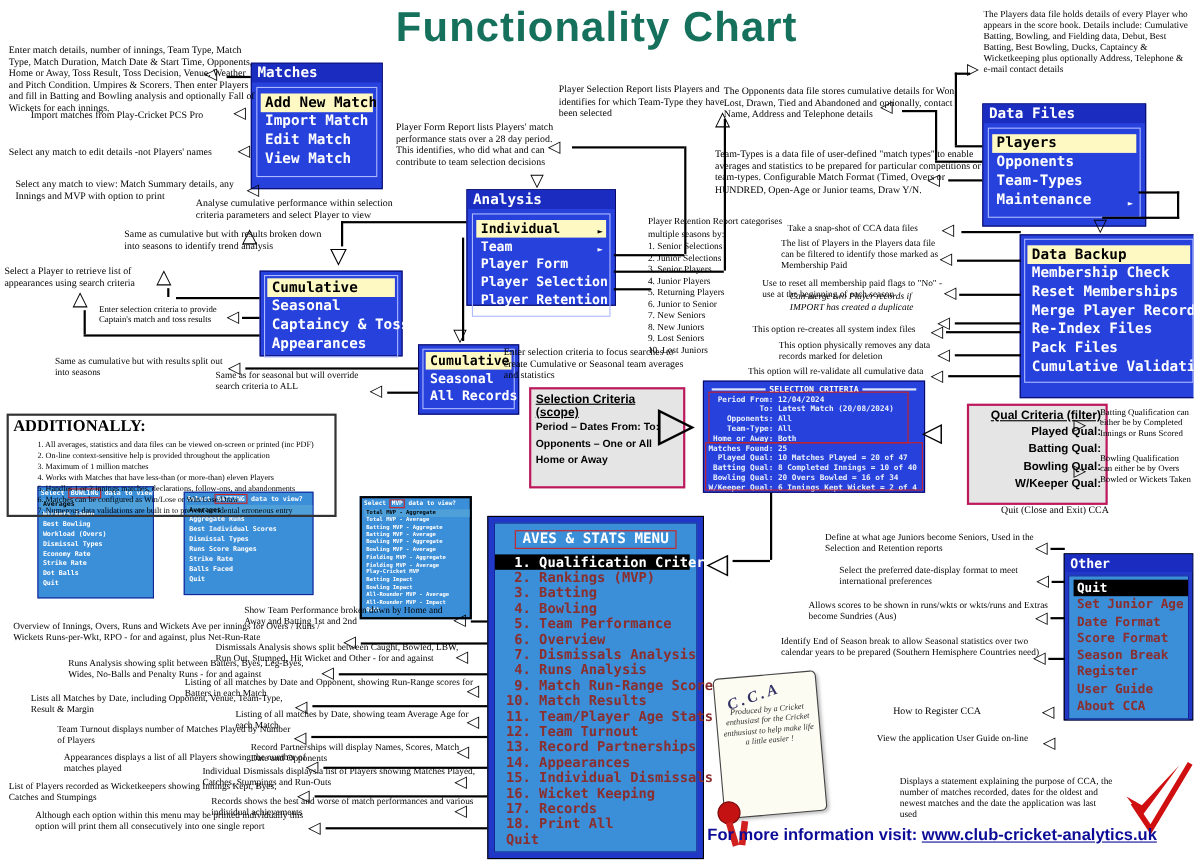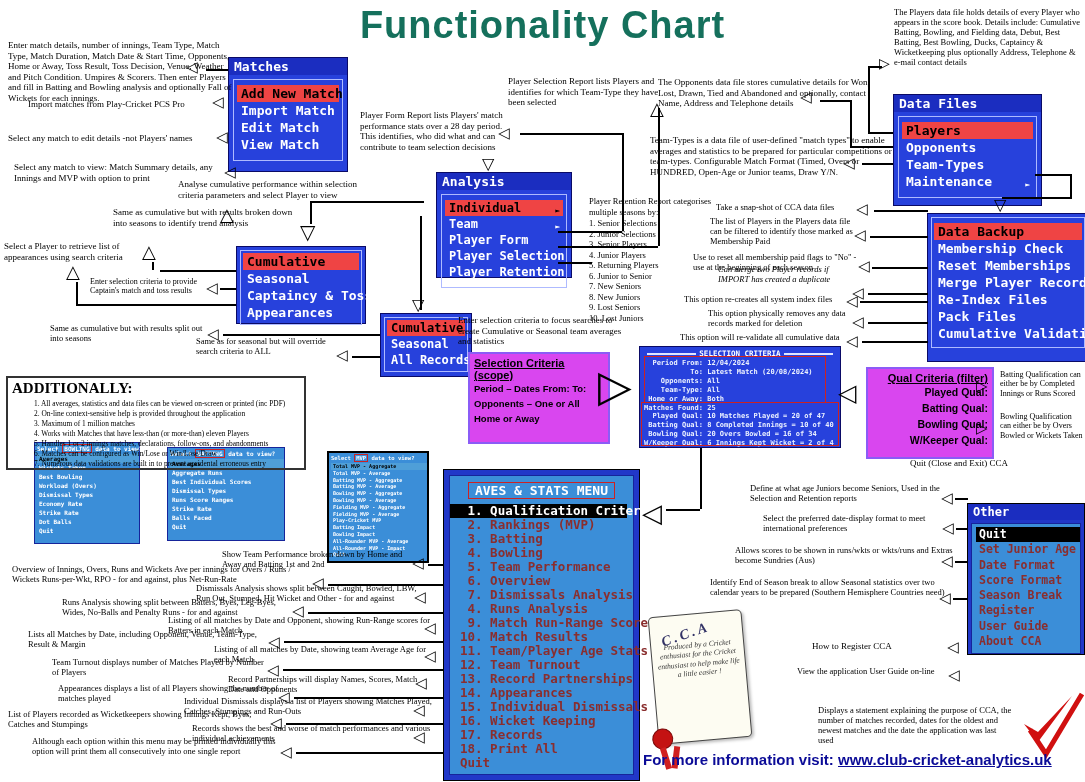--- a/index.html
+++ b/index.html
@@ -5,21 +5,21 @@
   html,body{margin:0;padding:0;}
   body{position:relative;width:1085px;height:782px;overflow:hidden;background:#fff;font-family:"Liberation Sans",sans-serif;}
   .abs{position:absolute;}
   
   #page-title{position:absolute;left:0;top:4px;width:1085px;text-align:center;font:bold 38px "Liberation Sans",sans-serif;color:#15705c;letter-spacing:1px;}
   
   .menuwin{position:absolute;background:#2741dc;border:1px solid #0a0a66;}
   .tbar{background:#1b2dc0;color:#fff;font:bold 13px "DejaVu Sans Mono",monospace;padding:1px 5px;}
   .mbody{border:1px solid #aebaff;margin:4px;padding:5px 3px 7px 3px;}
   .mi{font:bold 13px "DejaVu Sans Mono",monospace;color:#fff;white-space:pre;line-height:17px;padding:0 4px;position:relative;}
-  .mi.hl{background:#ef4444;color:#000;}
+  .mi.hl{background:#fef9c3;color:#000;}
   .mi.sub::after{content:"►";position:absolute;right:3px;top:3px;font-size:8px;color:#fff;}
   .mi.hl.sub::after{color:#000;}
   .small .mi{font-size:12px;line-height:16px;}
   
   #selwin{position:absolute;left:639px;top:346px;width:202px;height:102px;background:#2741dc;border:1px solid #0a0a66;padding:2px 4px;box-sizing:border-box;}
   .sel-title{display:flex;align-items:center;color:#fff;font:bold 7.5px "DejaVu Sans Mono",monospace;margin-bottom:1px;}
   .sel-title::before,.sel-title::after{content:"";flex:1;border-top:2px double #dfe6ff;margin:0 3px;}
   .sel-row{font:bold 7px "DejaVu Sans Mono",monospace;color:#eaf0ff;white-space:pre;line-height:8.9px;}
   .redrect{position:absolute;border:1px solid #cc2222;}
   
@@ -37,21 +37,21 @@
   
   .tinywin{position:absolute;background:#3b8ed8;border:1px solid #16249a;padding:2px 0 3px 2px;box-sizing:border-box;}
   .tiny-h{color:#fff;font:bold 6px "DejaVu Sans Mono",monospace;margin-bottom:2px;white-space:nowrap;}
   .tiny-h .key{border:1px solid #cc2222;padding:0 1px;}
   .tiny-item{color:#fff;font:bold 6px "DejaVu Sans Mono",monospace;line-height:9px;white-space:pre;padding-left:2px;}
   .tiny-item.hl{background:#4f9fd8;color:#000;}
   #tiny-mvp{border:2px solid #000;}
   #tiny-mvp .tiny-item{font-size:5px;line-height:6.8px;}
   #tiny-mvp .tiny-h{font-size:5.5px;}
   
-  .whitebox{position:absolute;background:#d946ef;border:2px solid #8b5cf6;padding:3px 4px;box-sizing:border-box;}
+  .whitebox{position:absolute;background:#e5e5e5;border:2px solid #be185d;padding:3px 4px;box-sizing:border-box;margin-left:13px;}
   .wb-head{font:bold 11px "Liberation Sans",sans-serif;text-decoration:underline;color:#000;}
   .wb-line{font:9.5px "Liberation Sans",sans-serif;font-weight:600;color:#000;line-height:15px;}
   #qualbox{text-align:right;}
   #qualbox .wb-line{font-size:10.5px;line-height:16px;}
   
   #addbox{position:absolute;left:6px;top:376px;width:300px;height:94px;border:2px solid #333;padding:2px 4px;box-sizing:border-box;}
   #add-head{font:bold 15px "Liberation Serif",serif;color:#000;margin-bottom:2px;}
   .add-item{font:7.4px "Liberation Serif",serif;color:#000;line-height:10px;padding-left:6px;margin-left:16px;}
   
   .note{position:absolute;font-family:"Liberation Serif",serif;font-size:9px;line-height:1.18;color:#000;}
@@ -83,21 +83,21 @@
 <div class="menuwin" style="left:228px;top:57px;width:118px;height:113px;">
   <div class="tbar">Matches</div>
   <div class="mbody">
       <div class="mi hl">Add New Match</div>
       <div class="mi">Import Match</div>
       <div class="mi">Edit Match</div>
       <div class="mi">View Match</div>
     </div>
 </div>
 
-<div class="menuwin" style="left:424px;top:172px;width:134px;height:104px;margin-left:12px;">
+<div class="menuwin" style="left:424px;top:172px;width:134px;height:104px;">
   <div class="tbar">Analysis</div>
   <div class="mbody small">
       <div class="mi hl sub">Individual</div>
       <div class="mi sub">Team</div>
       <div class="mi">Player Form</div>
       <div class="mi">Player Selection</div>
       <div class="mi">Player Retention</div>
     </div>
 </div>
 

